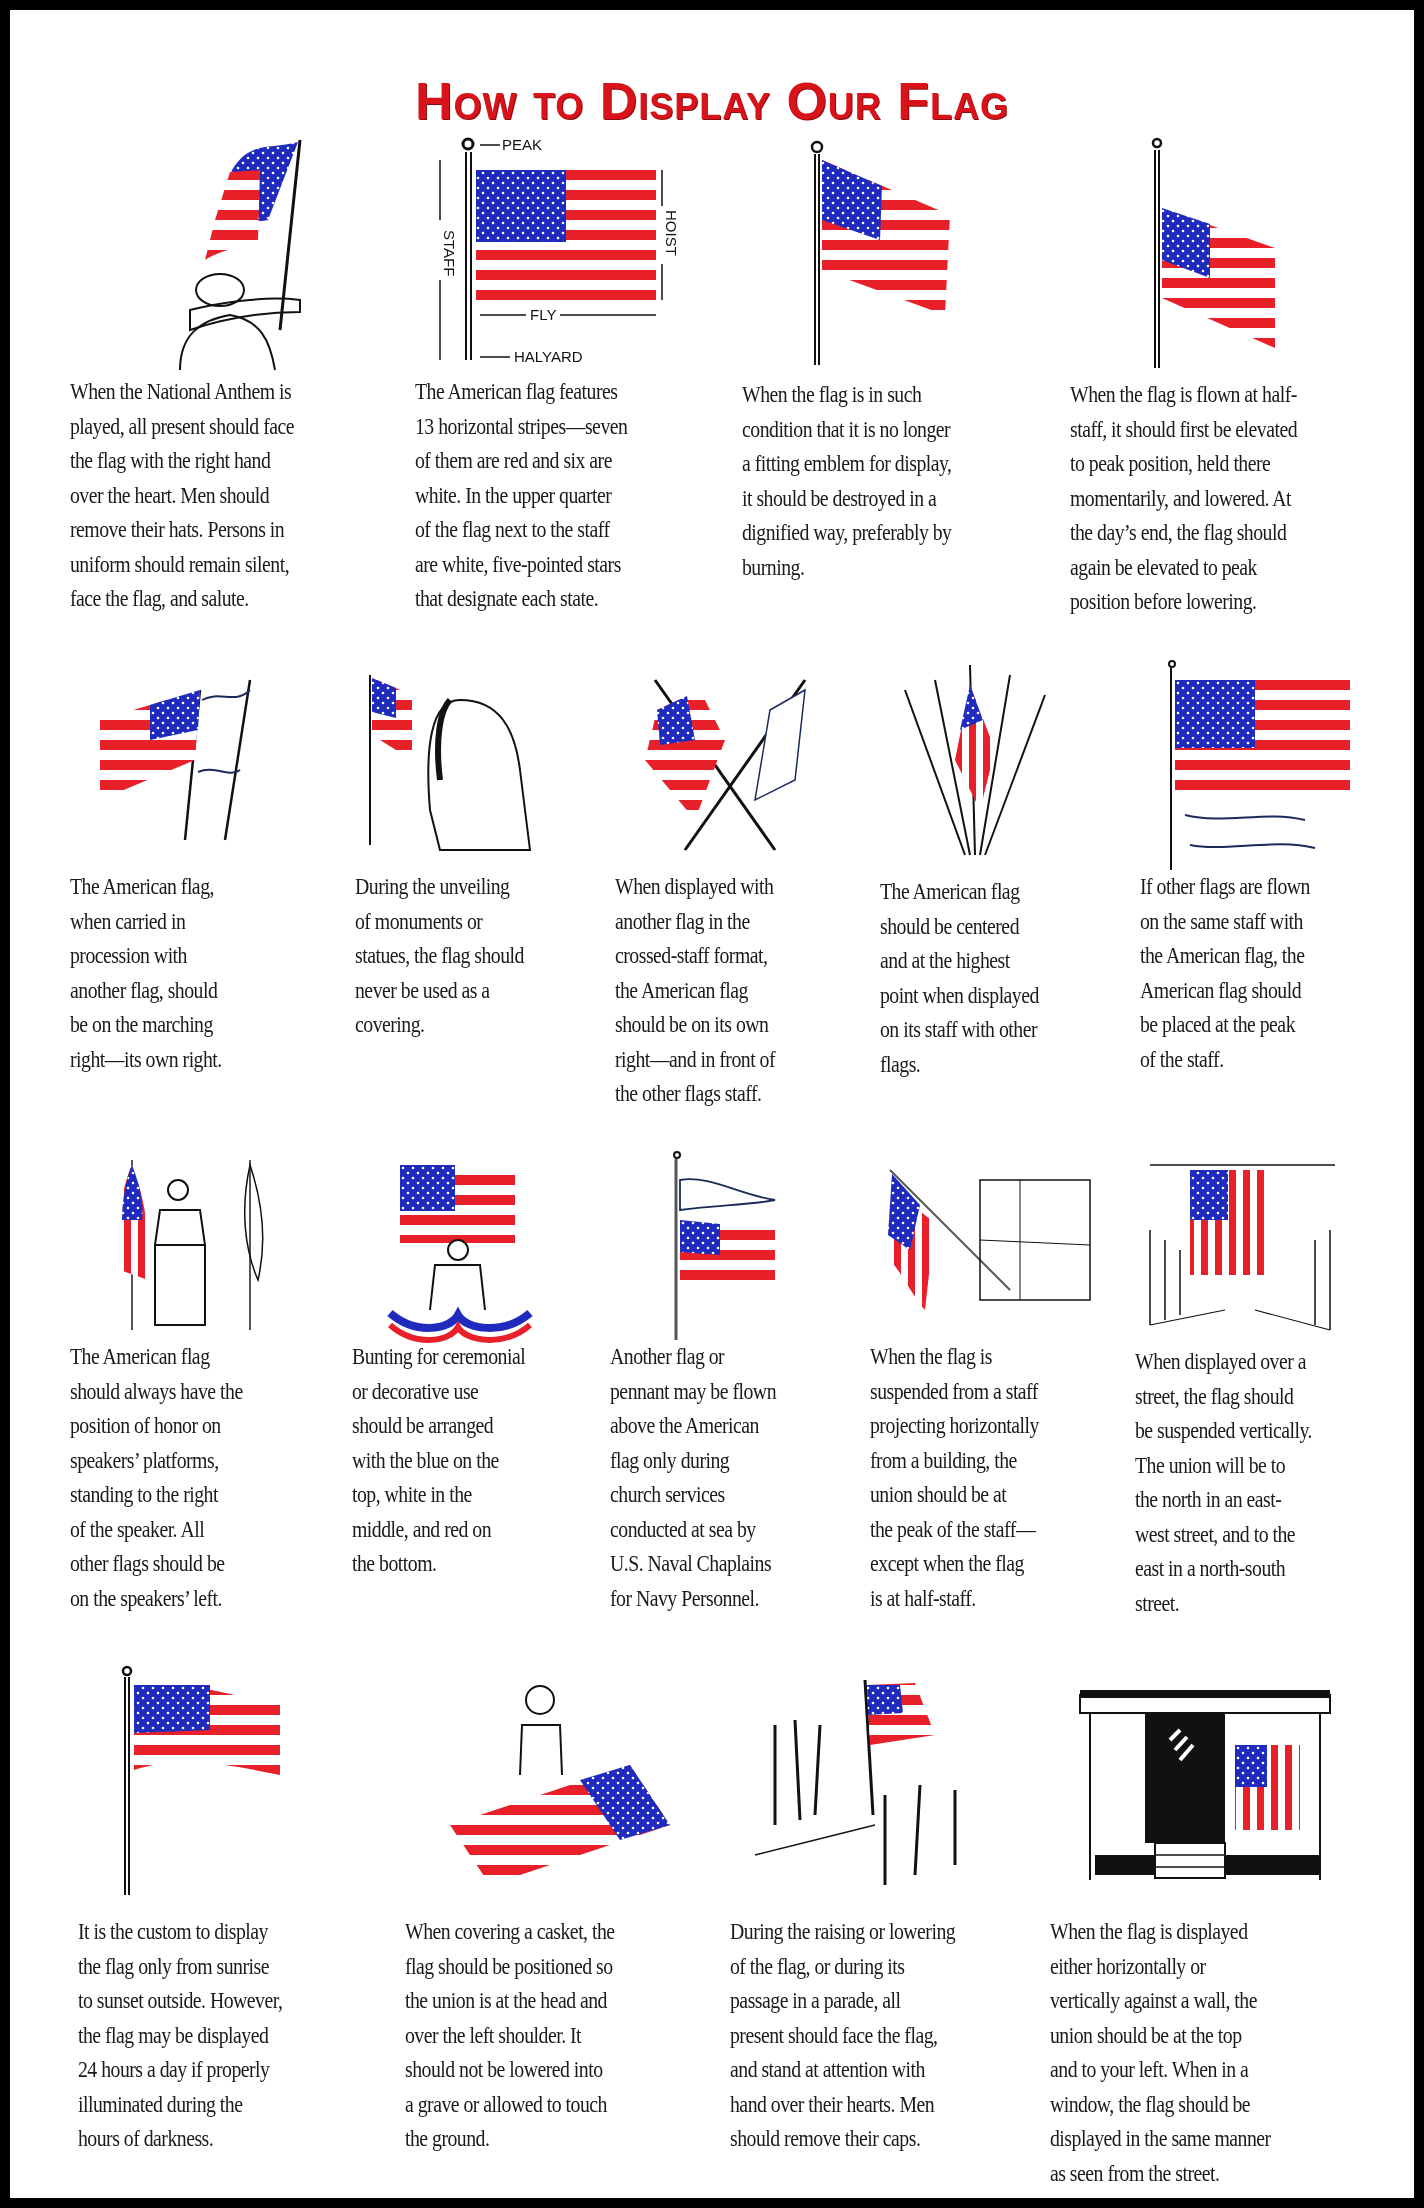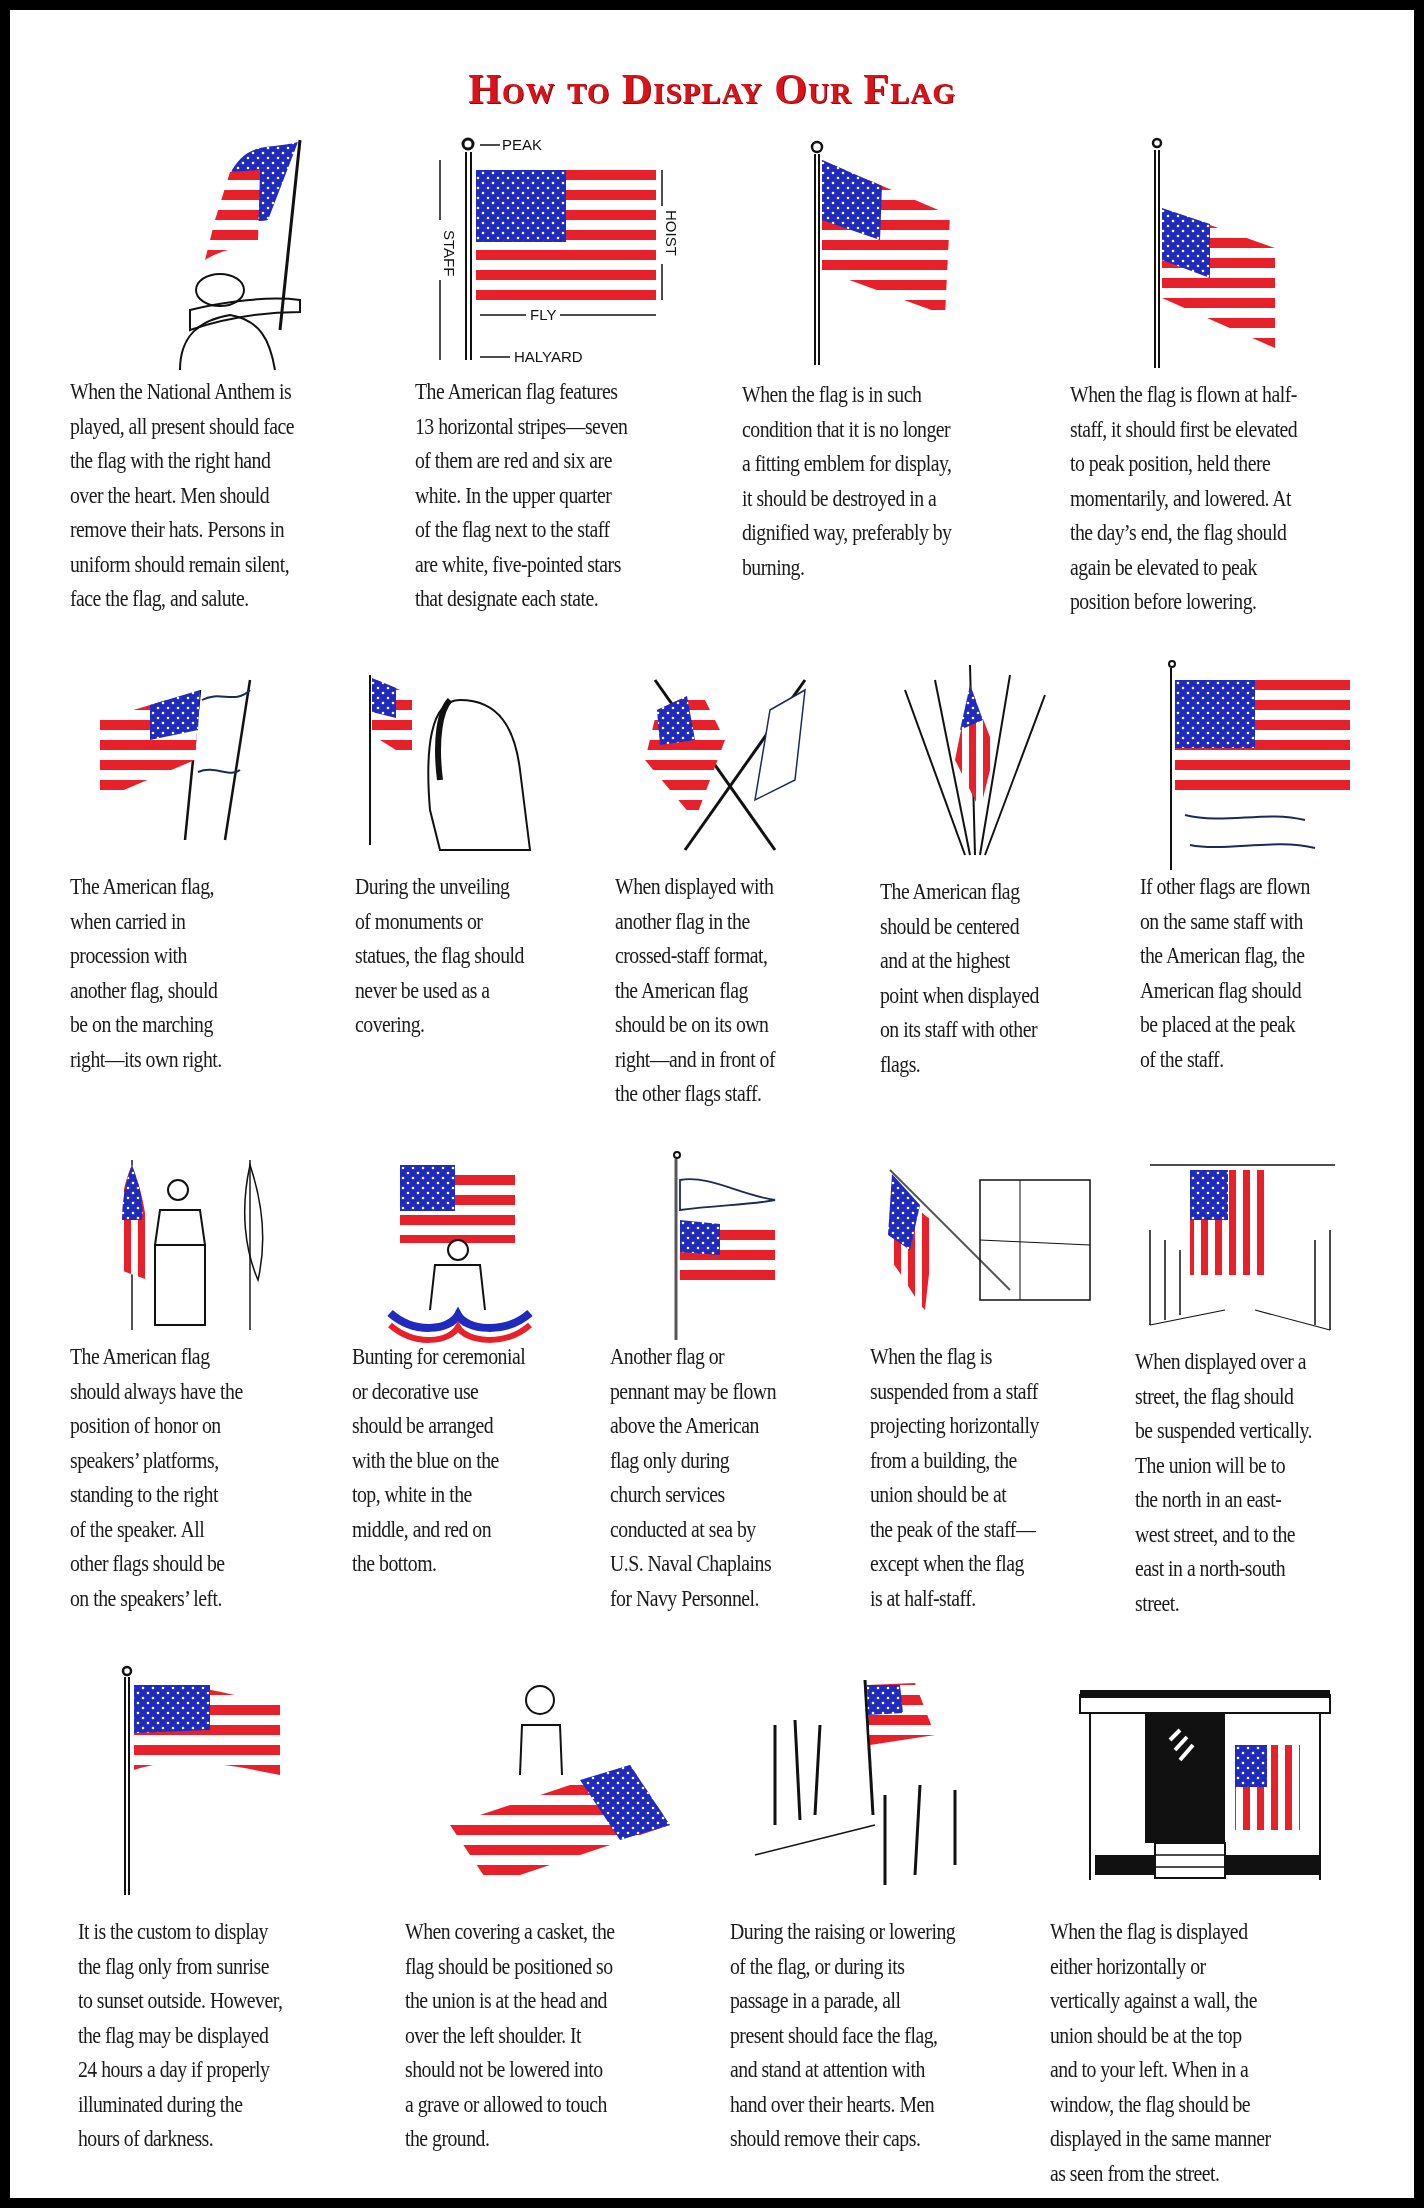--- a/index.html
+++ b/index.html
@@ -13,23 +13,23 @@
       position: absolute;
       left: 10px; top: 10px;
       width: 1404px; height: 2188px;
       background: #fff;
       box-sizing: border-box;
     }
     .title {
       position: absolute; left: 0; top: 30px; width: 1404px;
       text-align: center;
       color: #d8141a;
-      font-family: Liberation Serif, serif;
+      font-family: Liberation Sans, sans-serif;
       font-weight: bold;
-      font-size: 42px;
+      font-size: 52px;
       letter-spacing: 1px;
       font-variant: small-caps;
       line-height: 1;
       text-shadow: 1px 1px 0 #8b0a0e;
     }
     .row { position: absolute; left: 0; width: 1404px; }
     .cell { position: absolute; }
     .illus { position: absolute; }
     .caption {
       position: absolute;

